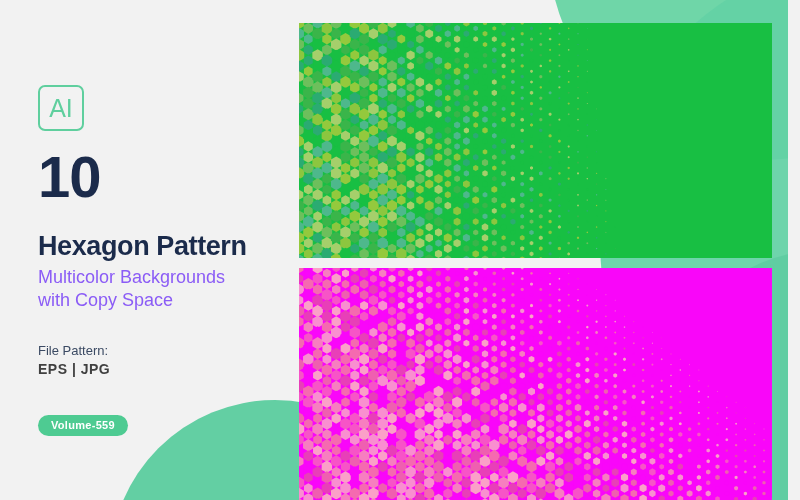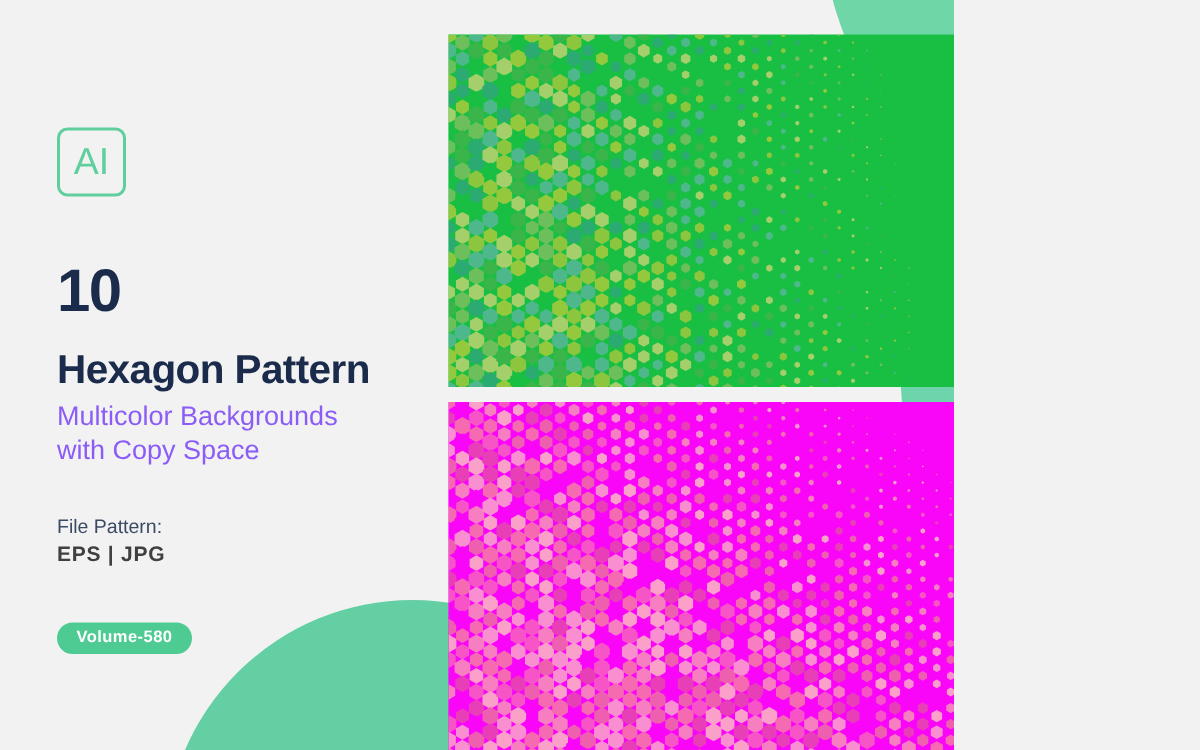--- a/index.html
+++ b/index.html
@@ -8,21 +8,21 @@
   }
   body {
     width: 800px;
     height: 500px;
     overflow: hidden;
     font-family: "Liberation Sans", sans-serif;
     background: #f2f2f2;
   }
   #canvas {
     position: relative;
-    width: 636px;
+    width: 788px;
     height: 500px;
     background: #f2f2f2;
     overflow: hidden;
   }
 
   
   .deco {
     position: absolute;
     pointer-events: none;
   }
@@ -87,22 +87,22 @@
     font-size: 25px;
     color: #5fcf9e;
     letter-spacing: 0px;
     line-height: 1;
     font-weight: 400;
   }
 
   #count {
     position: absolute;
     left: 0px;
-    top: 174px;
-    font-size: 40px;
+    top: 148px;
+    font-size: 58px;
     font-weight: bold;
     color: #1b2b4b;
     line-height: 1;
     letter-spacing: -1px;
   }
 
   #title {
     position: absolute;
     left: 0px;
     top: 232px;
@@ -197,21 +197,21 @@
 
     <div id="count">10</div>
 
     <div id="title">Hexagon Pattern</div>
 
     <div id="subtitle">Multicolor Backgrounds<br>with Copy Space</div>
 
     <div id="formats-label">File Pattern:</div>
     <div id="formats-value">EPS  |  JPG</div>
 
-    <div id="volume-badge">Volume-580</div>
+    <div id="volume-badge">Volume-559</div>
   </div>
 
   <div class="panel" id="panel-green">
     <svg id="svg-green" viewBox="0 0 473 235" preserveAspectRatio="none">
         <path d="M5.26 -3.04L5.26 3.04L0.00 6.08L-5.26 3.04L-5.26 -3.04L-0.00 -6.08Z" fill="#94c93d"></path>
         <path d="M4.96 7.87L4.96 13.60L0.00 16.47L-4.96 13.60L-4.96 7.87L-0.00 5.01Z" fill="#4eb88c"></path>
         <path d="M4.95 18.62L4.95 24.33L0.00 27.19L-4.95 24.33L-4.95 18.62L-0.00 15.77Z" fill="#6dbf5c"></path>
         <path d="M5.26 29.18L5.26 35.25L0.00 38.29L-5.26 35.25L-5.26 29.18L-0.00 26.14Z" fill="#8cc63f"></path>
         <path d="M4.74 40.22L4.74 45.69L0.00 48.43L-4.74 45.69L-4.74 40.22L-0.00 37.48Z" fill="#2bab72"></path>
         <path d="M4.80 50.92L4.80 56.47L0.00 59.24L-4.80 56.47L-4.80 50.92L-0.00 48.15Z" fill="#a5cf6b"></path>

